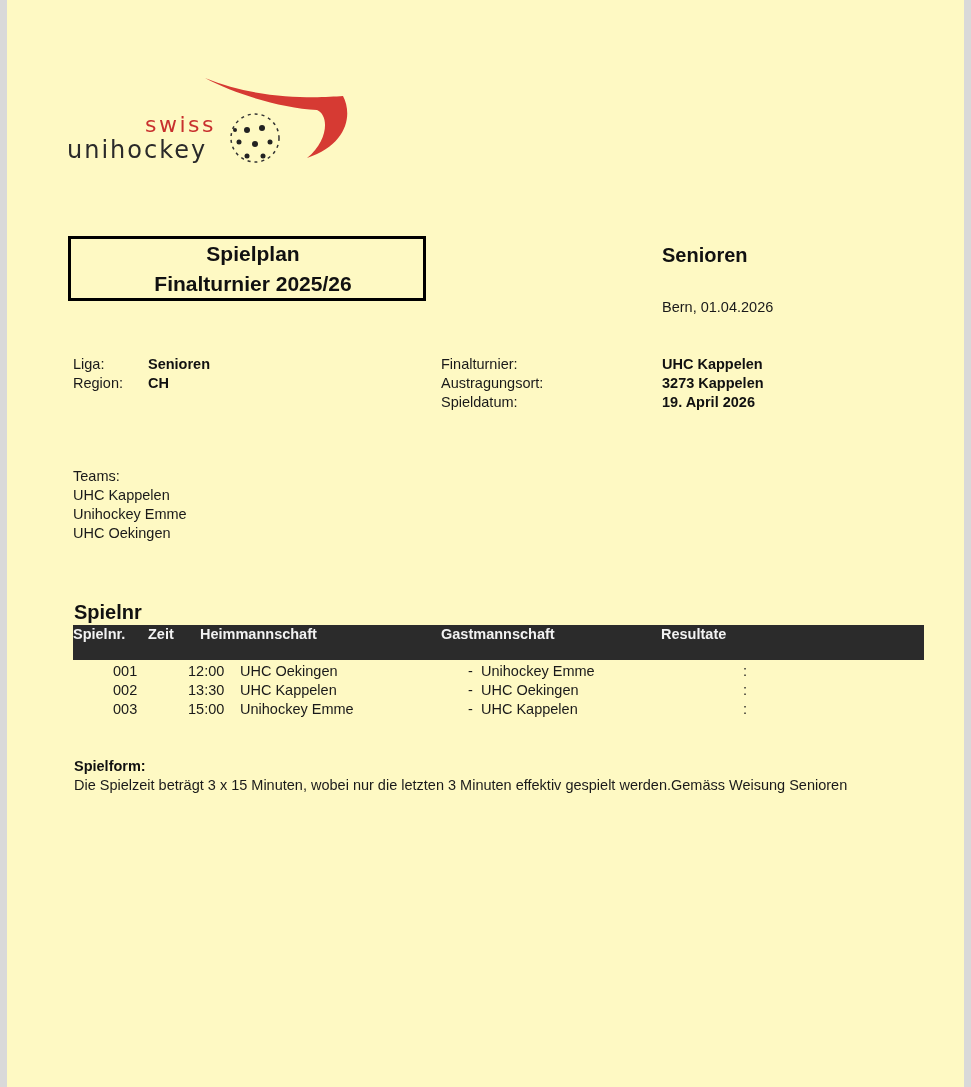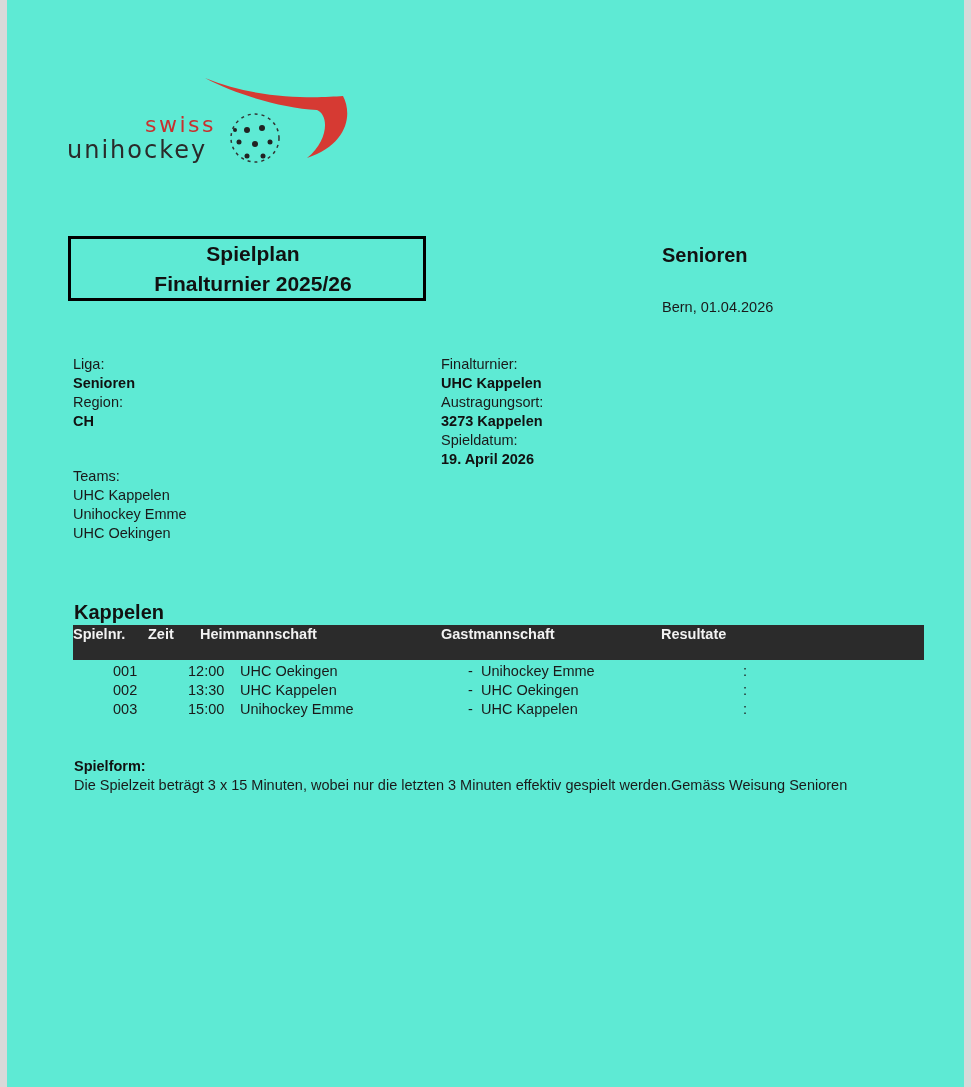--- a/index.html
+++ b/index.html
@@ -5,36 +5,36 @@
   html, body { margin: 0; padding: 0; }
   body {
     width: 971px; height: 1087px; overflow: hidden;
     background: #d9d9d9;
     font-family: "Liberation Sans", sans-serif;
     color: #1a1a1a;
     position: relative;
   }
   .page {
     position: absolute; left: 7px; top: 0; width: 957px; height: 1087px;
-    background: #5eead4;
+    background: #fef9c3;
   }
   .abs { position: absolute; }
   .logo { left: 60px; top: 70px; width: 300px; height: 110px; }
   .logo-swiss { position: absolute; left: 78px; top: 42px; font-size: 22px; letter-spacing: 2.5px; color: #c8302e; font-family: "DejaVu Sans", sans-serif; }
   .logo-uni { position: absolute; left: 0px; top: 66px; font-size: 24px; letter-spacing: 2px; color: #2a2a2a; font-family: "DejaVu Sans", sans-serif; }
   .title-box {
     left: 61px; top: 236px; width: 352px; height: 59px;
     border: 3px solid #000; text-align: center;
     font-weight: bold; font-size: 21px; line-height: 31px; color: #111;
   }
   .title-box div { line-height: 30px; padding-left: 12px; }
   .h-right { font-weight: bold; font-size: 20px; color: #111; }
   .t14 { font-size: 14.5px; line-height: 19px; }
   .bold { font-weight: bold; color: #111; }
-  .kv { display: flex; flex-direction: column; }
+  .kv { display: flex; }
   .section-title { font-weight: bold; font-size: 20px; color: #111; }
   .table-header {
     left: 66px; top: 625px; width: 851px; height: 35px;
     background: #2b2b2b; color: #f2f2f2; font-weight: bold; font-size: 14.5px; line-height: 19px;
   }
   .th { position: absolute; top: 0; }
   .row { position: absolute; left: 0; width: 900px; height: 19px; font-size: 14.5px; line-height: 19px; }
   .cell { position: absolute; top: 0; margin-left: 40px; }
 </style>
 </head>
@@ -93,21 +93,21 @@
     </div>
   </div>
 
   <div class="abs t14" style="left:66px; top:467px;">
     <div>Teams:</div>
     <div>UHC Kappelen</div>
     <div>Unihockey Emme</div>
     <div>UHC Oekingen</div>
   </div>
 
-  <div class="abs section-title" style="left:67px; top:601px;">Kappelen</div>
+  <div class="abs section-title" style="left:67px; top:601px;">Spielnr</div>
 
   <div class="abs table-header">
     <span class="th" style="left:0px">Spielnr.</span>
     <span class="th" style="left:75px">Zeit</span>
     <span class="th" style="left:127px">Heimmannschaft</span>
     <span class="th" style="left:368px">Gastmannschaft</span>
     <span class="th" style="left:588px">Resultate</span>
   </div>
 
   <div class="abs" style="left:66px; top:662px;">

